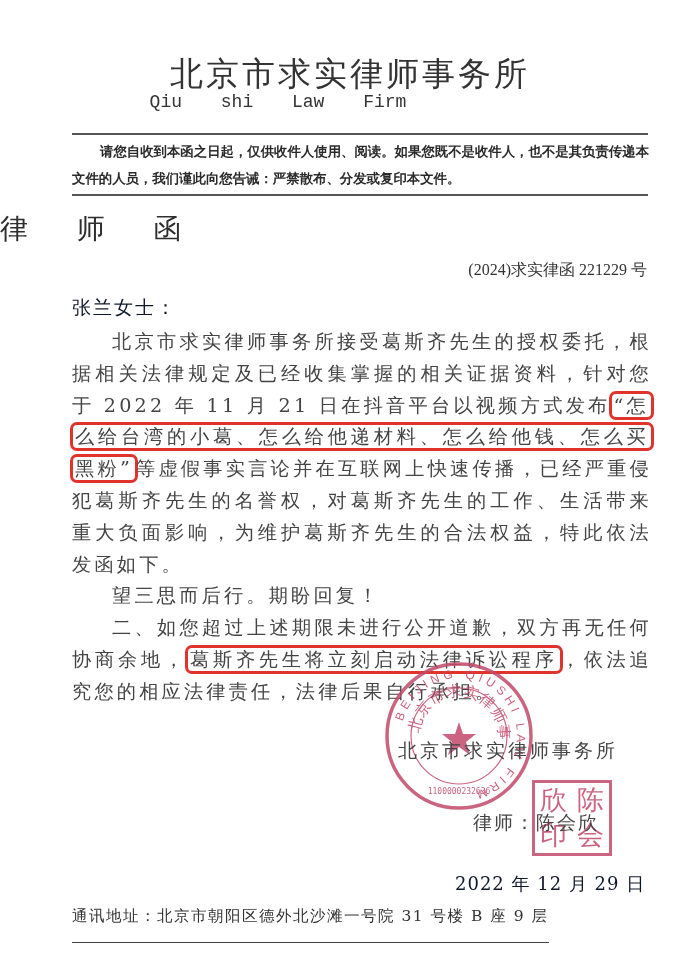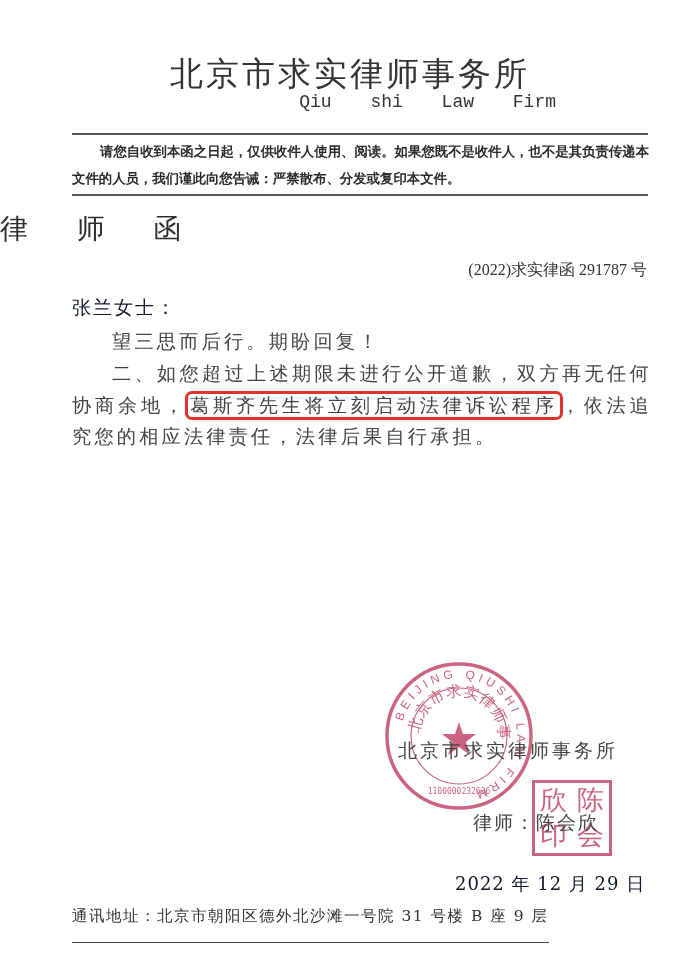--- a/index.html
+++ b/index.html
@@ -6,21 +6,21 @@
   body {
     width: 700px; height: 974px; background: #ffffff; position: relative; overflow: hidden;
     color: #3a3a3a; font-family: "DejaVu Serif", "Liberation Serif", serif;
   }
   .abs { position: absolute; }
   .firm-name-cn {
     left: 0; width: 700px; top: 52px; text-align: center;
     font-size: 33px; letter-spacing: 3px; color: #333; font-family: "DejaVu Sans", sans-serif; font-weight: normal;
   }
   .firm-name-en {
-    left: 0; width: 556px; top: 92px; text-align: right;
+    left: 0; width: 556px; top: 92px; text-align: center;
     font-family: "Liberation Mono", "DejaVu Sans Mono", monospace; font-size: 18px; color: #333;
     word-spacing: 28px; white-space: pre;
   }
   .rule { left: 72px; width: 576px; height: 2px; background: #555; }
   .confidential {
     left: 72px; width: 578px; top: 138px; font-family: "DejaVu Sans", sans-serif;
     font-weight: bold; font-size: 13.4px; line-height: 27px; color: #2a2a2a; text-indent: 28px;
   }
   .doc-title {
     left: 0; width: 576px; top: 210px; font-size: 28px; letter-spacing: 16px;
@@ -57,24 +57,25 @@
 <body>
 
 <div class="abs firm-name-cn">北京市求实律师事务所</div>
 <div class="abs firm-name-en">Qiu shi Law Firm</div>
 
 <div class="abs rule" style="top:133px"></div>
 <div class="abs confidential">请您自收到本函之日起，仅供收件人使用、阅读。如果您既不是收件人，也不是其负责传递本文件的人员，我们谨此向您告诫：严禁散布、分发或复印本文件。</div>
 <div class="abs rule" style="top:194px"></div>
 
 <div class="abs doc-title">律 师 函</div>
-<div class="abs ref-no">(2022)求实律函 291787 号</div>
+<div class="abs ref-no">(2024)求实律函 221229 号</div>
 <div class="abs salutation">张兰女士：</div>
 
 <div class="abs body-text" style="top:326px">
+  <p class="para"><span>北京市求实律师事务所接受葛斯齐先生的授权委托，根据相关法律规定及已经收集掌握的相关证据资料，针对您于 2022 年 11 月 21 日在抖音平台以视频方式发布</span><span class="hl">“怎么给台湾的小葛、怎么给他递材料、怎么给他钱、怎么买黑粉”</span><span>等虚假事实言论并在互联网上快速传播，已经严重侵犯葛斯齐先生的名誉权，对葛斯齐先生的工作、生活带来重大负面影响，为维护葛斯齐先生的合法权益，特此依法发函如下。</span></p>
   <p class="para">望三思而后行。期盼回复！</p>
   <p class="para"><span>二、如您超过上述期限未进行公开道歉，双方再无任何协商余地，</span><span class="hl">葛斯齐先生将立刻启动法律诉讼程序</span><span>，依法追究您的相应法律责任，法律后果自行承担。</span></p>
 </div>
 
 <svg class="abs seal" viewBox="0 0 152 152">
   <defs>
     <path id="ringPath" d="M 76 76 m -58 0 a 58 58 0 1 1 116 0 a 58 58 0 1 1 -116 0"></path>
     <path id="innerPath" d="M 76 76 m -40 0 a 40 40 0 1 1 80 0"></path>
   </defs>
   <circle cx="76" cy="76" r="72" fill="none" stroke="#c24a6a" stroke-width="3.5"></circle>

